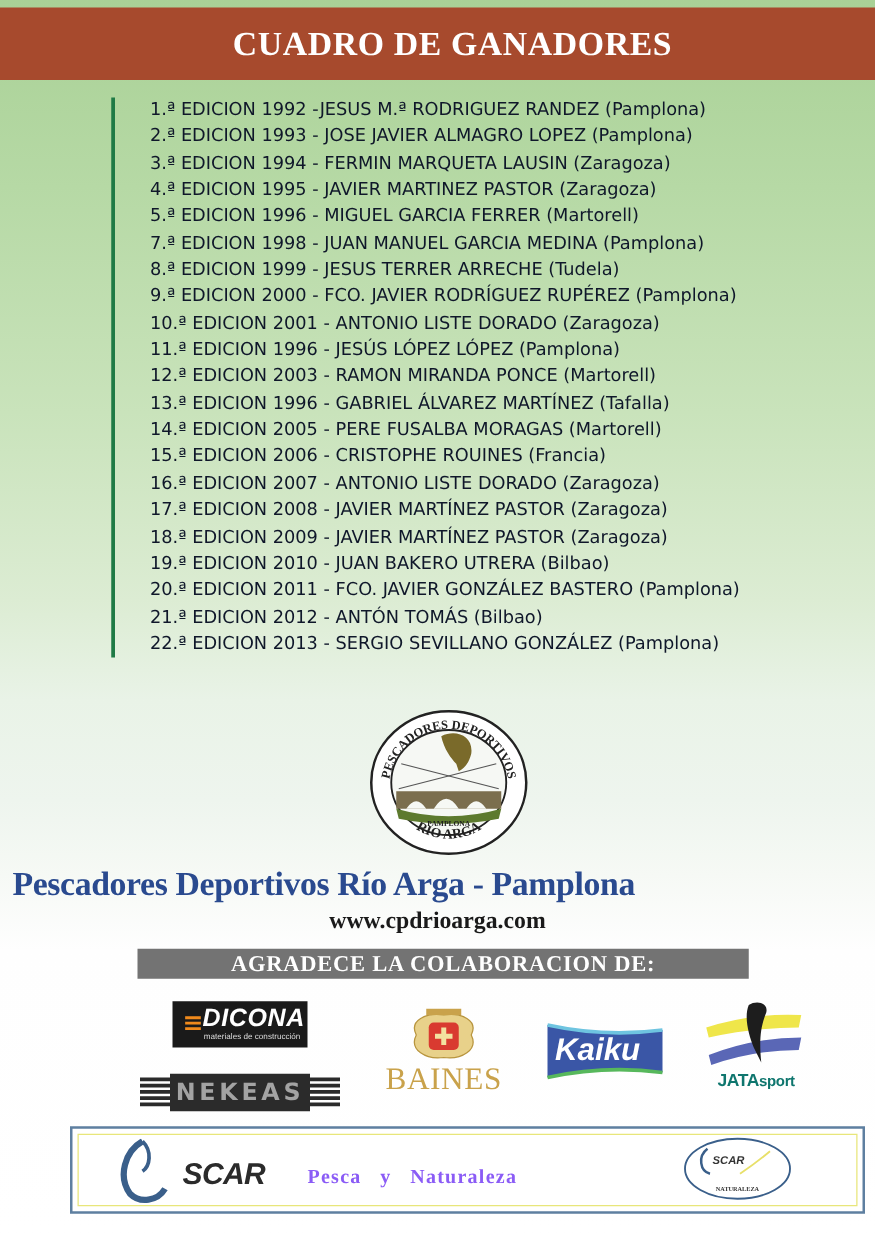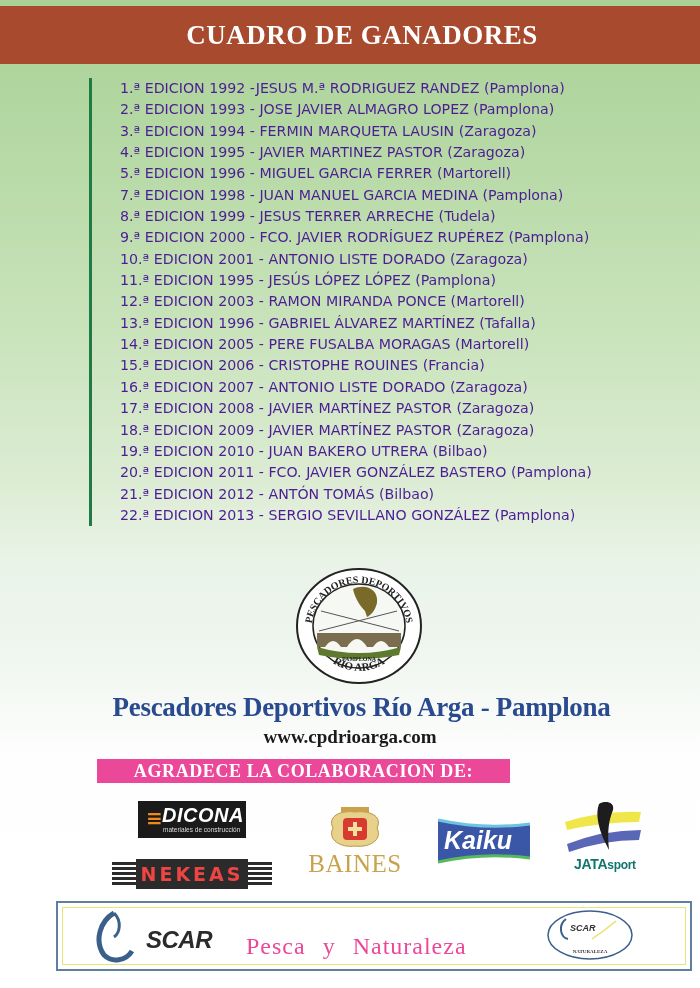--- a/index.html
+++ b/index.html
@@ -22,58 +22,58 @@
   .header-title {
     color:#fff; font-family:"Liberation Serif", serif; font-weight:bold;
     font-size:27px; letter-spacing:0.5px; margin-left:24px;
   }
   .winners {
     position:absolute; left:89px; top:78px; width:540px;
     border-left:3px solid #1f7a45;
     padding-left:28px;
   }
   .winner-row {
-    font-family:"DejaVu Sans", sans-serif; font-size:14.2px; color:#4c1d95;
+    font-family:"DejaVu Sans", sans-serif; font-size:14.2px; color:#0f172a;
     line-height:21.35px; white-space:nowrap;
   }
   .logo-wrap {
     position:absolute; left:295px; top:567px; width:128px; height:118px;
   }
   .club-name {
-    position:absolute; left:0; width:700px; top:692px; text-align:center;
+    position:absolute; left:0; width:700px; top:692px; 
     font-family:"Liberation Serif", serif; font-weight:bold; color:#2a4a8f;
-    font-size:27px; letter-spacing:-0.3px; padding-left:23px; box-sizing:border-box;
+    font-size:27px; letter-spacing:-0.3px; padding-left:10px; box-sizing:border-box;
   }
   .club-url {
     position:absolute; left:0; width:700px; top:726px; text-align:center;
     font-family:"Liberation Serif", serif; font-weight:bold; color:#1a1a1a;
     font-size:19px; padding-left:0; box-sizing:border-box;
   }
   .thanks-bar {
-    position:absolute; left:97px; top:759px; width:413px; height:24px;
-    background:#ec4899; display:flex; align-items:center; justify-content:center;
+    position:absolute; left:110px; top:759px; width:489px; height:24px;
+    background:#737373; display:flex; align-items:center; justify-content:center;
   }
   .thanks-text {
     color:#fff; font-family:"Liberation Serif", serif; font-weight:bold;
     font-size:18px; letter-spacing:0.6px;
   }
   .sponsor { position:absolute; }
   .dicona {
     left:138px; top:801px; width:108px; height:37px; background:#1a1a1a;
     color:#fff;
   }
   .dicona-mark { position:absolute; left:8px; top:5px; color:#f08a1c; font-weight:bold; font-size:20px; font-family:"DejaVu Sans", sans-serif; }
   .dicona-name { position:absolute; left:24px; top:3px; font-family:"Liberation Sans", sans-serif; font-weight:bold; font-style:italic; font-size:20px; letter-spacing:0.5px; }
   .dicona-sub { position:absolute; left:25px; top:25px; font-size:6.5px; font-family:"Liberation Sans", sans-serif; color:#ddd; }
   .nekeas {
     left:112px; top:859px; width:160px; height:30px;
   }
   .nekeas-body {
     position:absolute; left:24px; top:0; width:112px; height:30px; background:#2b2b2b;
-    color:#ef4444; font-family:"DejaVu Sans", sans-serif; font-weight:bold; font-size:19px;
+    color:#a3a3a3; font-family:"DejaVu Sans", sans-serif; font-weight:bold; font-size:19px;
     letter-spacing:3px; display:flex; align-items:center; justify-content:center;
   }
   .stripes { position:absolute; top:3px; width:24px; height:24px; }
   .stripes span { display:block; height:3px; background:#2b2b2b; margin-bottom:2px; }
   .baines { left:305px; top:806px; width:100px; height:70px; text-align:center; }
   .baines-name {
     position:absolute; left:0; top:44px; width:100px; text-align:center;
     font-family:"Liberation Serif", serif; font-size:25px; color:#c9a24b; letter-spacing:0.5px;
   }
   .kaiku { left:436px; top:818px; width:96px; height:46px; }
@@ -97,21 +97,21 @@
   }
   .oscar-logo {
     position:absolute; left:34px; top:10px; width:110px; height:50px;
   }
   .oscar-text {
     position:absolute; left:54px; top:13px; font-family:"Liberation Sans", sans-serif;
     font-weight:bold; font-style:italic; font-size:24px; color:#2b2b2b; letter-spacing:-0.5px;
   }
   .slogan {
     position:absolute; left:188px; top:30px; font-family:"Liberation Serif", serif;
-    font-weight:normal; font-size:24px; color:#ec4899; letter-spacing:1px; word-spacing:10px;
+    font-weight:bold; font-size:16px; color:#8b5cf6; letter-spacing:1px; word-spacing:10px;
   }
   .oscar-badge {
     position:absolute; left:488px; top:6px; width:88px; height:52px;
   }
 </style>
 </head>
 <body>
 
 <div class="page-bg"></div>
 
@@ -122,21 +122,21 @@
 <div class="winners">
   <div class="winner-row">1.ª EDICION 1992 -JESUS M.ª RODRIGUEZ RANDEZ (Pamplona)</div>
   <div class="winner-row">2.ª EDICION 1993 - JOSE JAVIER ALMAGRO LOPEZ (Pamplona)</div>
   <div class="winner-row">3.ª EDICION 1994 - FERMIN MARQUETA LAUSIN (Zaragoza)</div>
   <div class="winner-row">4.ª EDICION 1995 - JAVIER MARTINEZ PASTOR (Zaragoza)</div>
   <div class="winner-row">5.ª EDICION 1996 - MIGUEL GARCIA FERRER (Martorell)</div>
   <div class="winner-row">7.ª EDICION 1998 - JUAN MANUEL GARCIA MEDINA (Pamplona)</div>
   <div class="winner-row">8.ª EDICION 1999 - JESUS TERRER ARRECHE (Tudela)</div>
   <div class="winner-row">9.ª EDICION 2000 - FCO. JAVIER RODRÍGUEZ RUPÉREZ (Pamplona)</div>
   <div class="winner-row">10.ª EDICION 2001 - ANTONIO LISTE DORADO (Zaragoza)</div>
-  <div class="winner-row">11.ª EDICION 1995 - JESÚS LÓPEZ LÓPEZ (Pamplona)</div>
+  <div class="winner-row">11.ª EDICION 1996 - JESÚS LÓPEZ LÓPEZ (Pamplona)</div>
   <div class="winner-row">12.ª EDICION 2003 - RAMON MIRANDA PONCE (Martorell)</div>
   <div class="winner-row">13.ª EDICION 1996 - GABRIEL ÁLVAREZ MARTÍNEZ (Tafalla)</div>
   <div class="winner-row">14.ª EDICION 2005 - PERE FUSALBA MORAGAS (Martorell)</div>
   <div class="winner-row">15.ª EDICION 2006 - CRISTOPHE ROUINES (Francia)</div>
   <div class="winner-row">16.ª EDICION 2007 - ANTONIO LISTE DORADO (Zaragoza)</div>
   <div class="winner-row">17.ª EDICION 2008 - JAVIER MARTÍNEZ PASTOR (Zaragoza)</div>
   <div class="winner-row">18.ª EDICION 2009 - JAVIER MARTÍNEZ PASTOR (Zaragoza)</div>
   <div class="winner-row">19.ª EDICION 2010 - JUAN BAKERO UTRERA (Bilbao)</div>
   <div class="winner-row">20.ª EDICION 2011 - FCO. JAVIER GONZÁLEZ BASTERO (Pamplona)</div>
   <div class="winner-row">21.ª EDICION 2012 - ANTÓN TOMÁS (Bilbao)</div>

